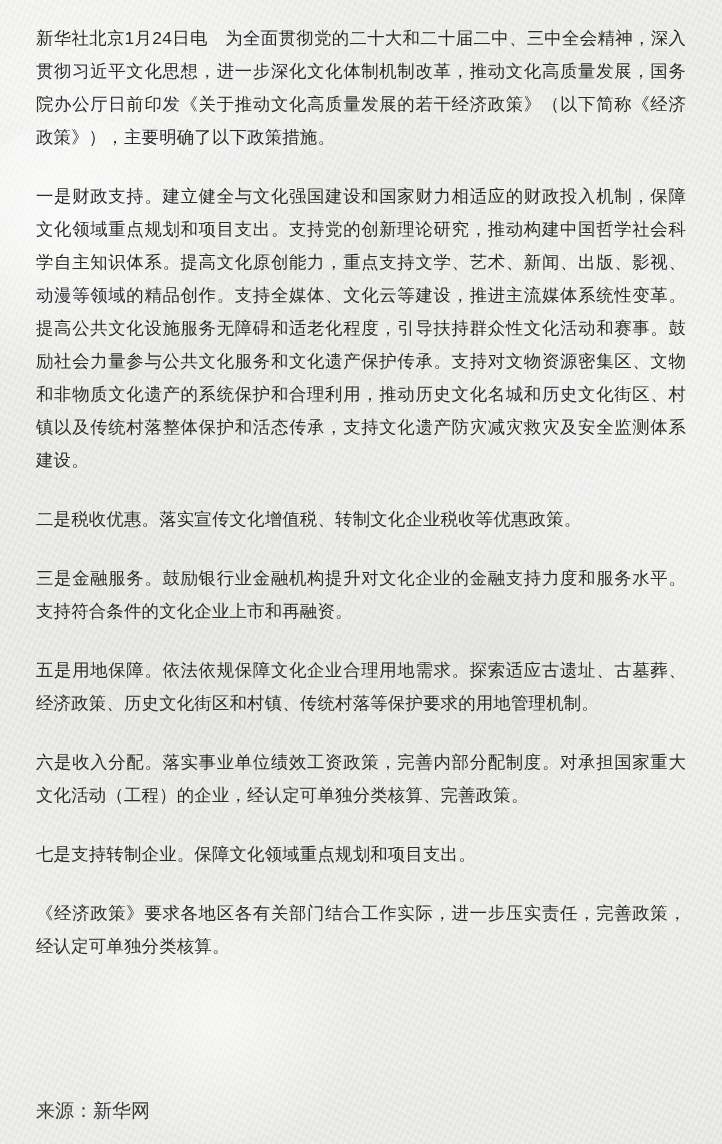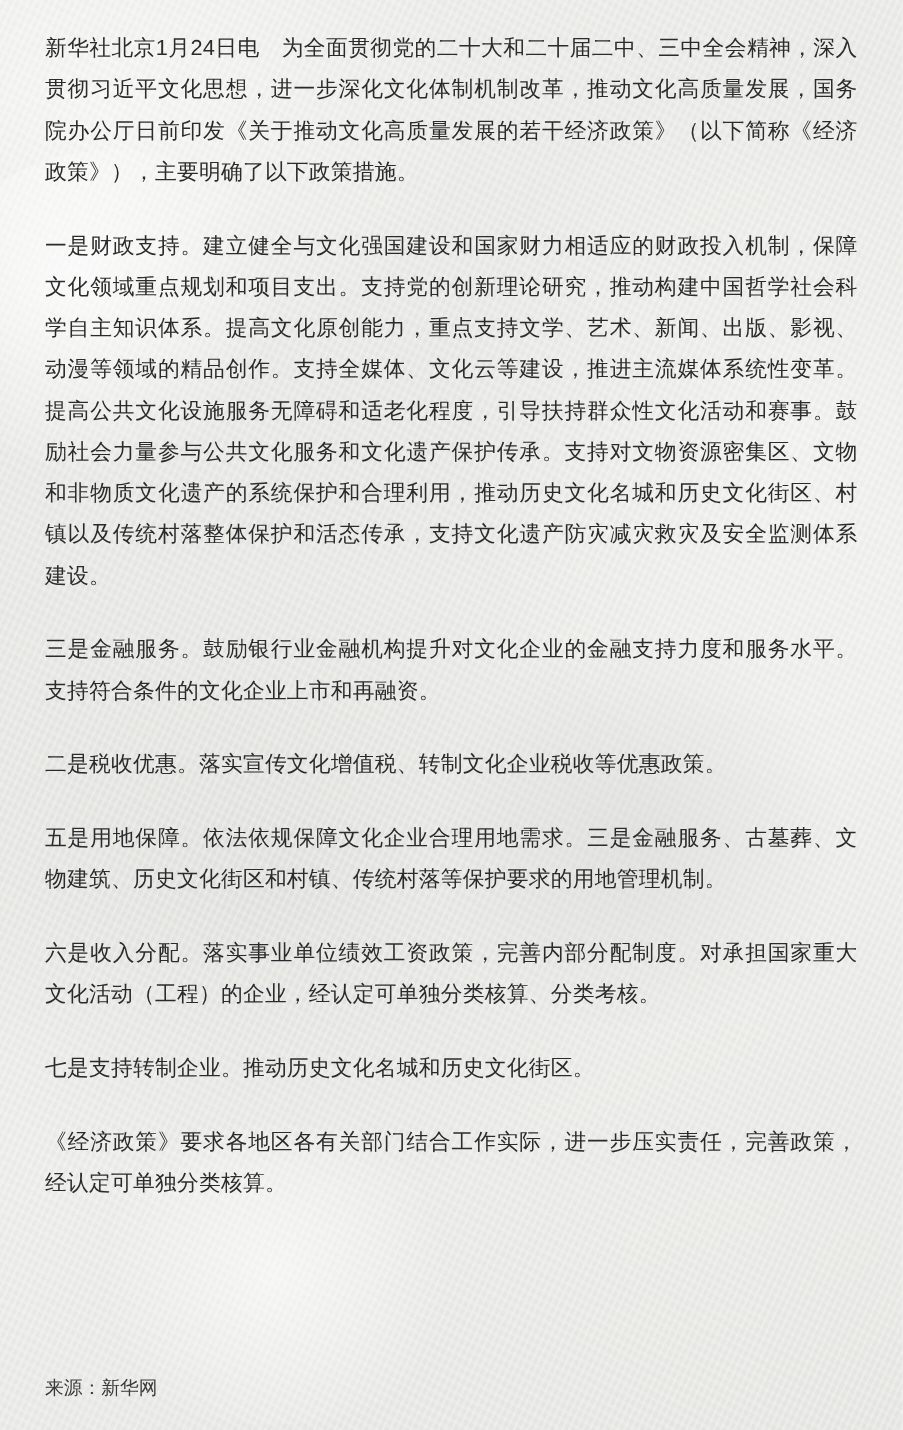--- a/index.html
+++ b/index.html
@@ -53,39 +53,39 @@
     line-height: 33px;
     color: #2b2b2b;
     text-align: justify;
     text-justify: inter-ideograph;
     letter-spacing: 0.2px;
   }
   .source {
     position: absolute;
     left: 36px;
     bottom: 22px;
-    font-size: 15px;
+    font-size: 19px;
     line-height: 22px;
     color: #3a3a3a;
   }
 </style>
 </head>
 <body>
 
 <div class="page">
   <div class="texture"></div>
   <div class="blob b1"></div>
   <div class="blob b2"></div>
   <div class="blob b3"></div>
 
   <div class="content">
     <p class="para">新华社北京1月24日电　为全面贯彻党的二十大和二十届二中、三中全会精神，深入贯彻习近平文化思想，进一步深化文化体制机制改革，推动文化高质量发展，国务院办公厅日前印发《关于推动文化高质量发展的若干经济政策》（以下简称《经济政策》），主要明确了以下政策措施。</p>
     <p class="para">一是财政支持。建立健全与文化强国建设和国家财力相适应的财政投入机制，保障文化领域重点规划和项目支出。支持党的创新理论研究，推动构建中国哲学社会科学自主知识体系。提高文化原创能力，重点支持文学、艺术、新闻、出版、影视、动漫等领域的精品创作。支持全媒体、文化云等建设，推进主流媒体系统性变革。提高公共文化设施服务无障碍和适老化程度，引导扶持群众性文化活动和赛事。鼓励社会力量参与公共文化服务和文化遗产保护传承。支持对文物资源密集区、文物和非物质文化遗产的系统保护和合理利用，推动历史文化名城和历史文化街区、村镇以及传统村落整体保护和活态传承，支持文化遗产防灾减灾救灾及安全监测体系建设。</p>
+    <p class="para">二是税收优惠。落实宣传文化增值税、转制文化企业税收等优惠政策。</p>
     <p class="para">三是金融服务。鼓励银行业金融机构提升对文化企业的金融支持力度和服务水平。支持符合条件的文化企业上市和再融资。</p>
-    <p class="para">二是税收优惠。落实宣传文化增值税、转制文化企业税收等优惠政策。</p>
-    <p class="para">五是用地保障。依法依规保障文化企业合理用地需求。三是金融服务、古墓葬、文物建筑、历史文化街区和村镇、传统村落等保护要求的用地管理机制。</p>
-    <p class="para">六是收入分配。落实事业单位绩效工资政策，完善内部分配制度。对承担国家重大文化活动（工程）的企业，经认定可单独分类核算、分类考核。</p>
-    <p class="para">七是支持转制企业。推动历史文化名城和历史文化街区。</p>
+    <p class="para">五是用地保障。依法依规保障文化企业合理用地需求。探索适应古遗址、古墓葬、经济政策、历史文化街区和村镇、传统村落等保护要求的用地管理机制。</p>
+    <p class="para">六是收入分配。落实事业单位绩效工资政策，完善内部分配制度。对承担国家重大文化活动（工程）的企业，经认定可单独分类核算、完善政策。</p>
+    <p class="para">七是支持转制企业。保障文化领域重点规划和项目支出。</p>
     <p class="para">《经济政策》要求各地区各有关部门结合工作实际，进一步压实责任，完善政策，经认定可单独分类核算。</p>
   </div>
 
   <div class="source">来源：新华网</div>
 </div>
 
 </body></html>

